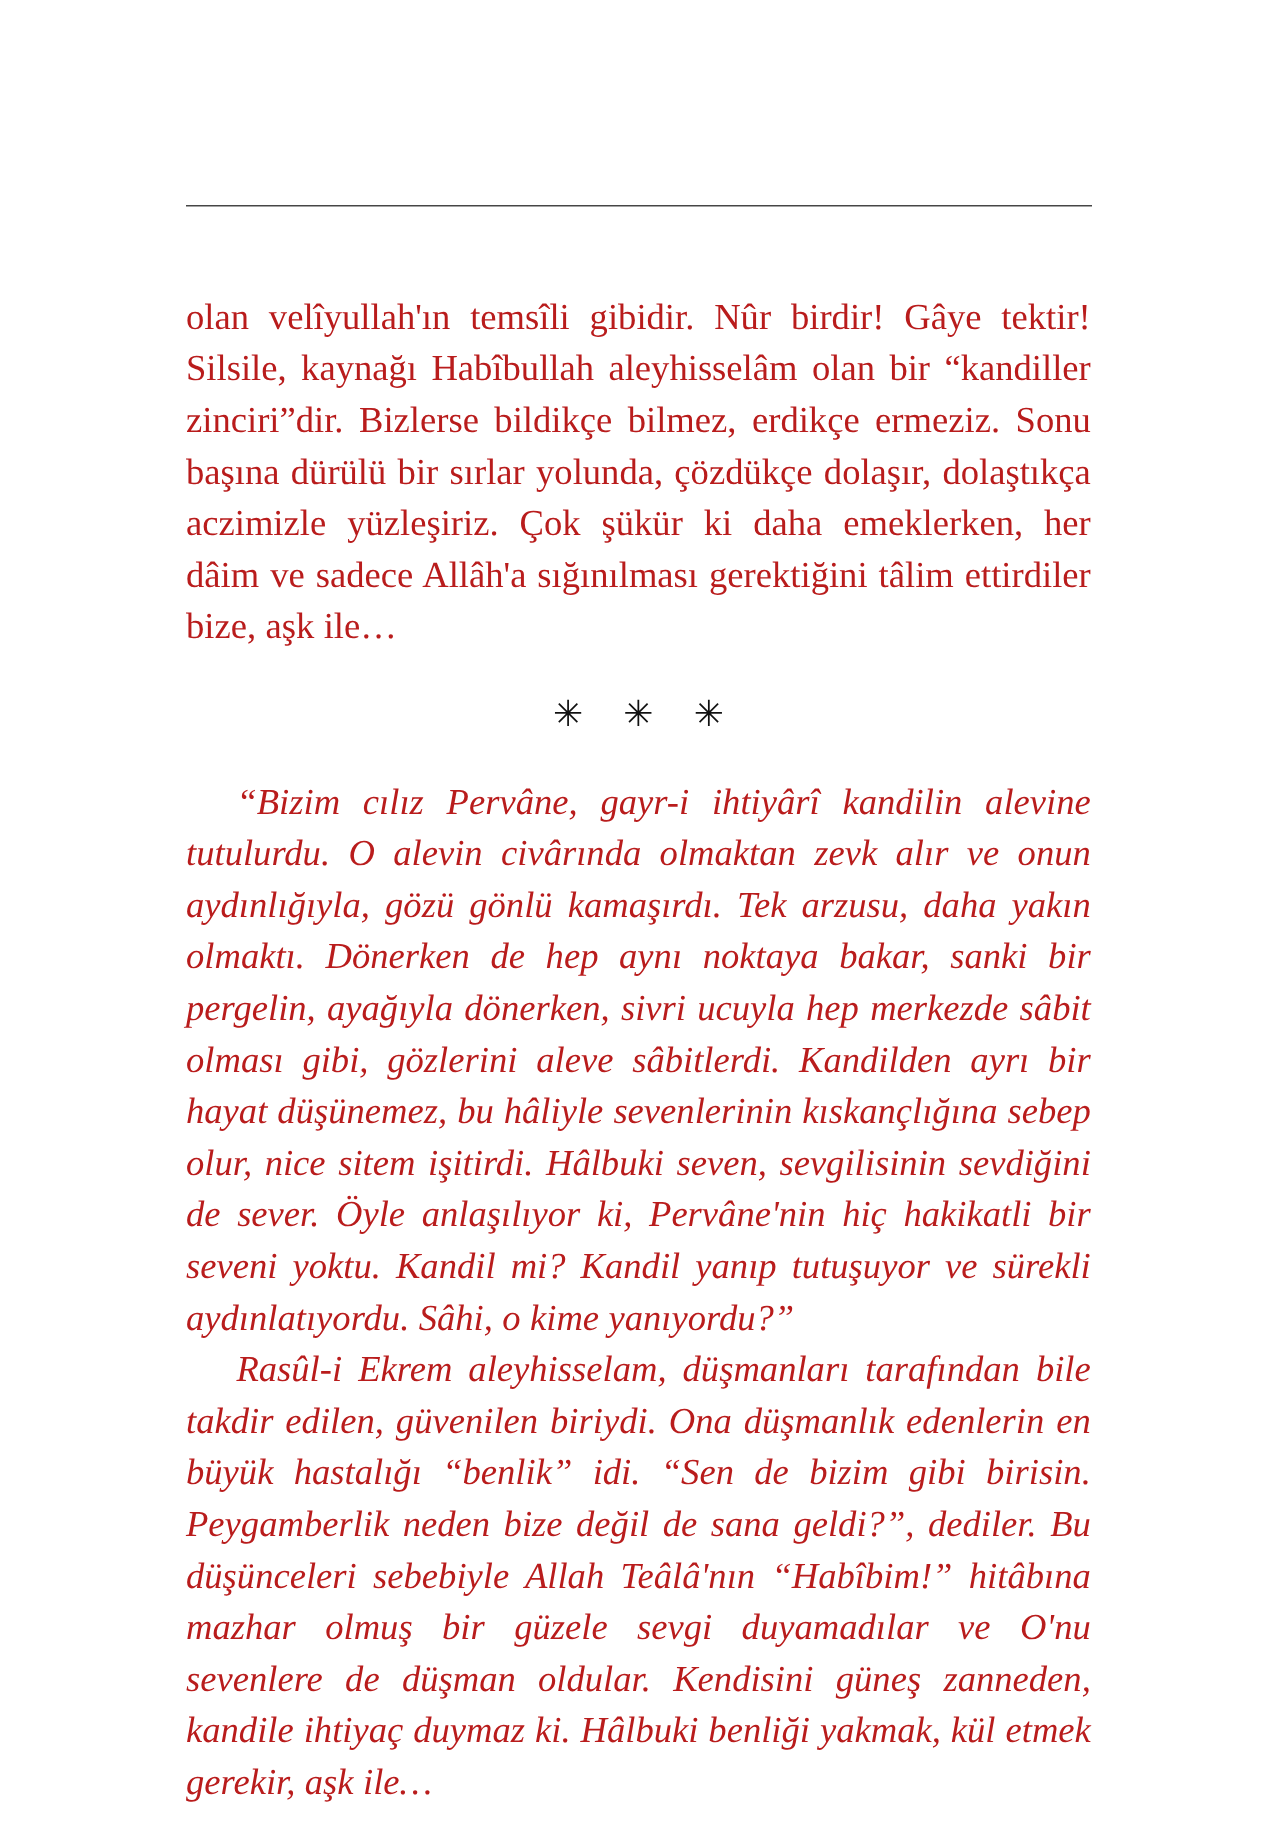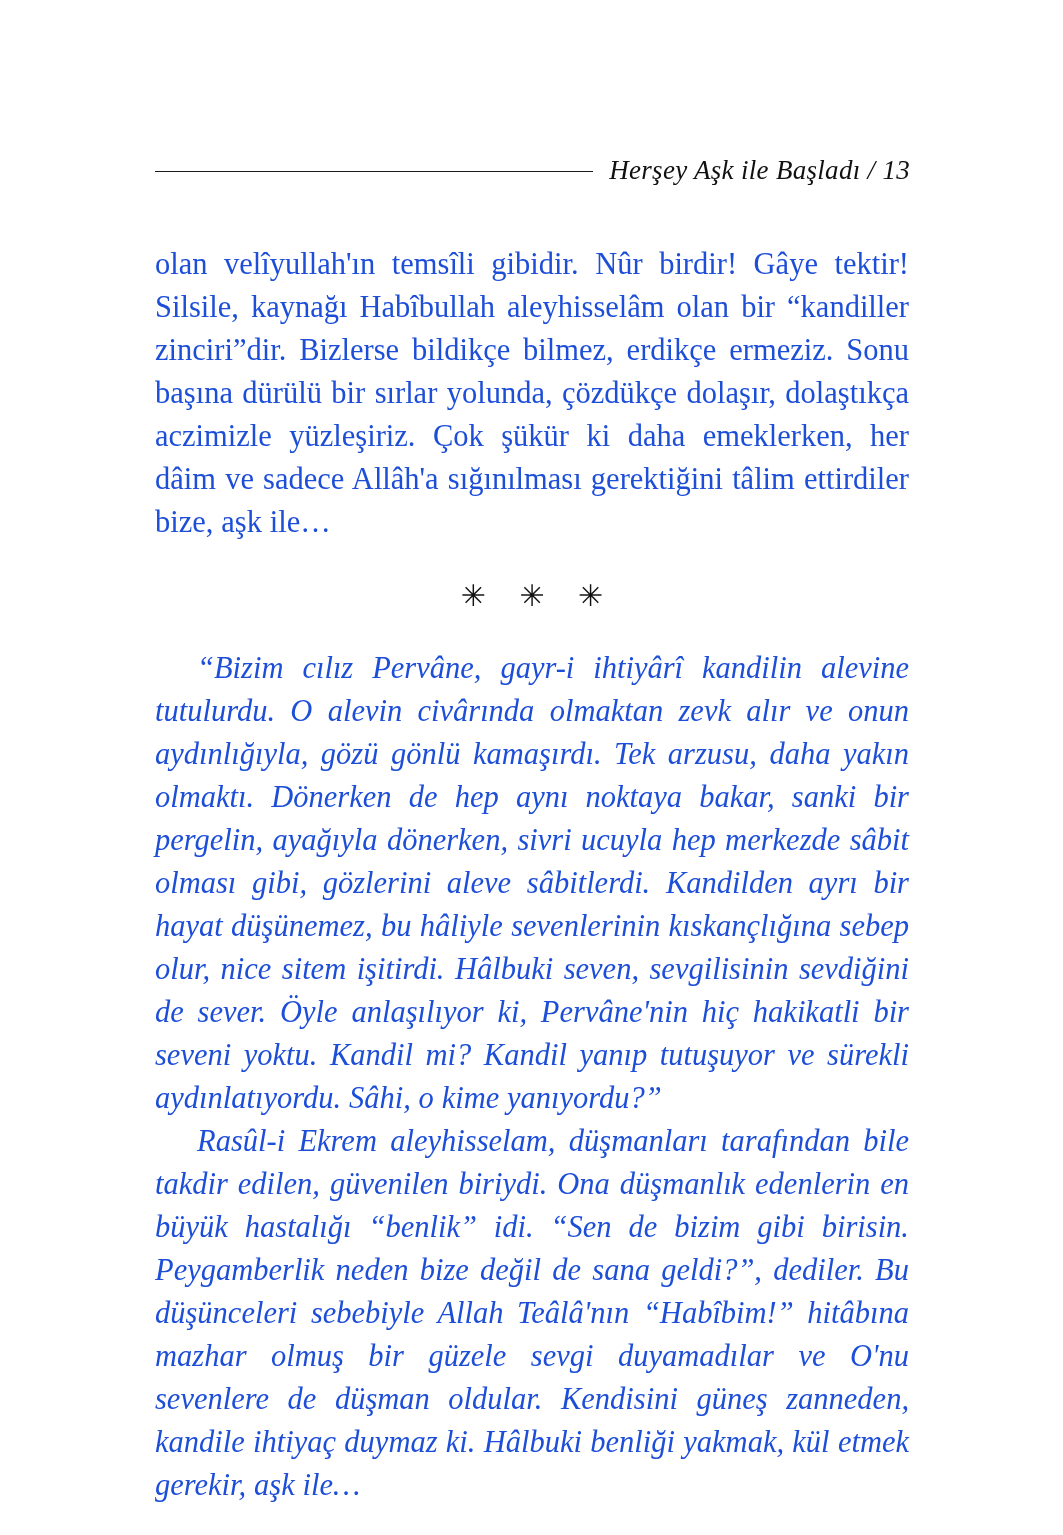--- a/index.html
+++ b/index.html
@@ -60,21 +60,21 @@
   }
 
   p.para {
     margin: 0;
     font-size: 30.5px;
     line-height: 43px;
     text-align: justify;
     text-justify: inter-word;
     -webkit-hyphens: none;
     hyphens: none;
-    color: #1d4ed8;
+    color: #b91c1c;
     word-spacing: 0.2px;
   }
   p.para.indent {
     text-indent: 42px;
     font-style: italic;
   }
   p.para.flush {
     text-indent: 0;
   }
 
@@ -92,21 +92,20 @@
     margin-bottom: 30px;
   }
 </style>
 </head>
 <body>
 
 <div class="page">
 
   <div class="running-head">
     <span class="head-rule"></span>
-    <span class="head-title">Herşey Aşk ile Başladı / 13</span>
   </div>
 
   <div class="textblock">
 
     <p class="para flush">olan velîyullah'ın temsîli gibidir. Nûr birdir! Gâye tektir! Silsile, kaynağı Habîbullah aleyhisselâm olan bir “kandiller zinciri”dir. Bizlerse bildikçe bilmez, erdikçe ermeziz. Sonu başına dürülü bir sırlar yolunda, çözdükçe dolaşır, dolaştıkça aczimizle yüzleşiriz. Çok şükür ki daha emeklerken, her dâim ve sadece Allâh'a sığınılması gerektiğini tâlim ettirdiler bize, aşk ile…</p>
 
     <div class="separator sep-top">✳ ✳ ✳</div>
 
     <p class="para indent">“Bizim cılız Pervâne, gayr-i ihtiyârî kandilin alevine tutulurdu. O alevin civârında olmaktan zevk alır ve onun aydınlığıyla, gözü gönlü kamaşırdı. Tek arzusu, daha yakın olmaktı. Dönerken de hep aynı noktaya bakar, sanki bir pergelin, ayağıyla dönerken, sivri ucuyla hep merkezde sâbit olması gibi, gözlerini aleve sâbitlerdi. Kandilden ayrı bir hayat düşünemez, bu hâliyle sevenlerinin kıskançlığına sebep olur, nice sitem işitirdi. Hâlbuki seven, sevgilisinin sevdiğini de sever. Öyle anlaşılıyor ki, Pervâne'nin hiç hakikatli bir seveni yoktu. Kandil mi? Kandil yanıp tutuşuyor ve sürekli aydınlatıyordu. Sâhi, o kime yanıyordu?”</p>
 

